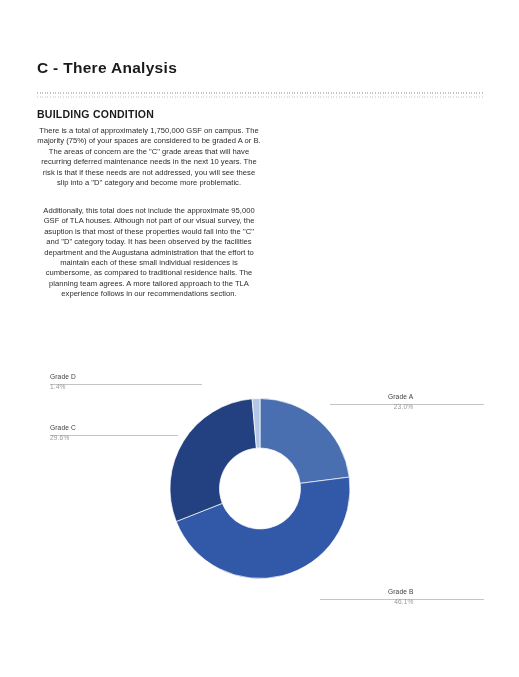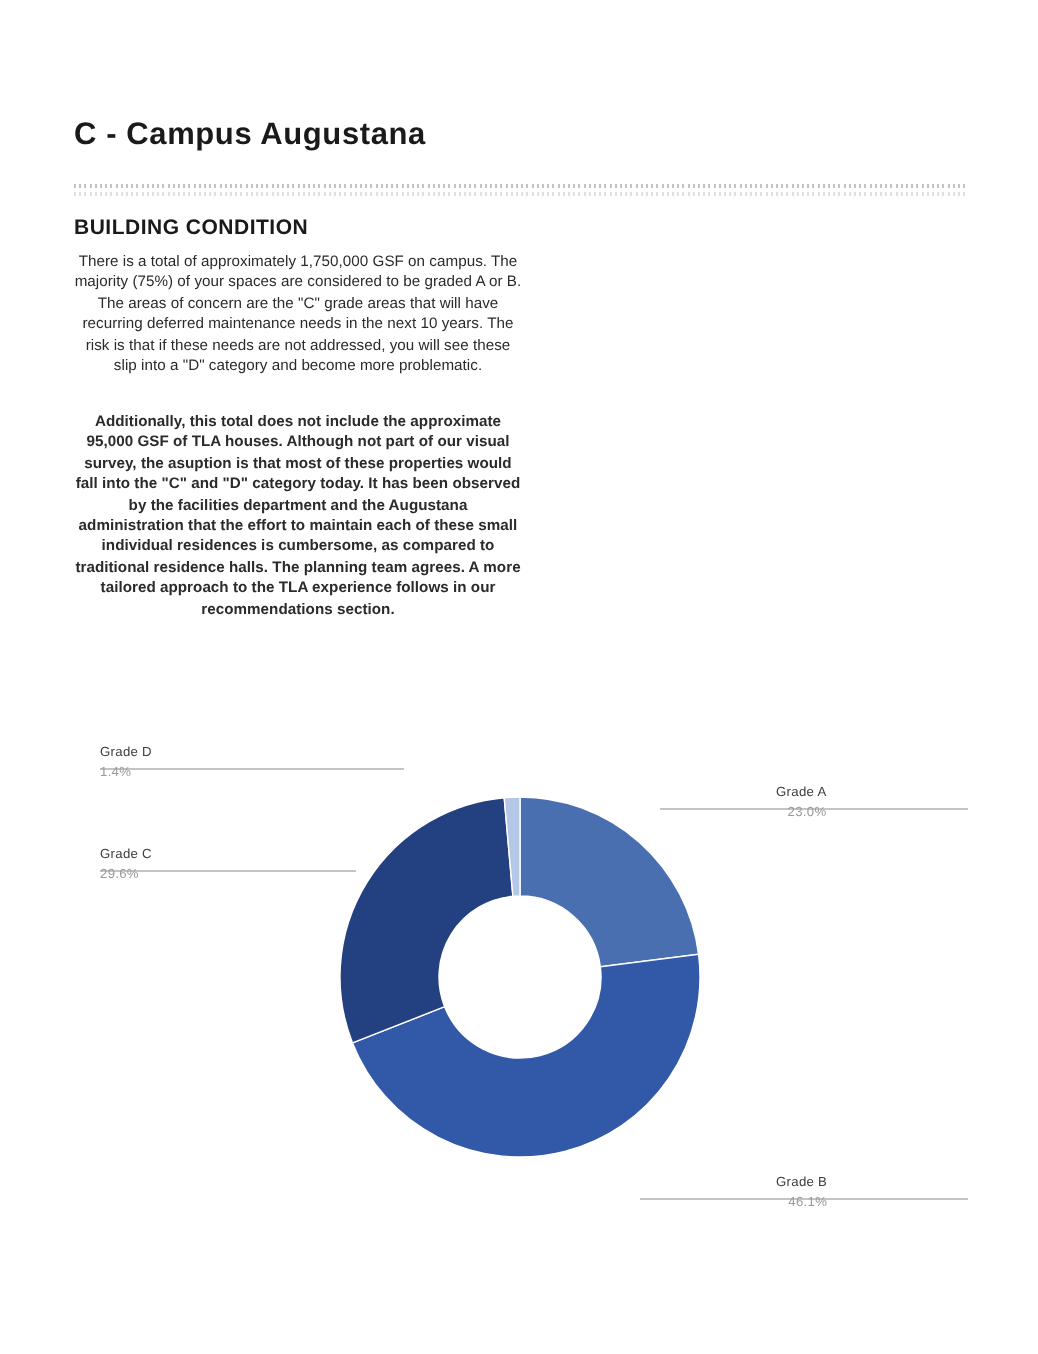--- a/index.html
+++ b/index.html
@@ -64,21 +64,21 @@
     color: #1a1a1a;
     text-align: right;
   }
 
   .body-col {
     position: absolute;
     left: 37px;
     width: 224px;
   }
   .body-col.p1 { top: 126px; }
-  .body-col.p2 { top: 206px; font-weight: bold; }
+  .body-col.p2 { top: 206px; }
 
   .body-col p {
     margin: 0;
     font-size: 7.6px;
     line-height: 10.4px;
     color: #2b2b2b;
     text-align: center;
     letter-spacing: 0.02px;
   }
 
@@ -154,21 +154,21 @@
     top: 675px;
     font-size: 8.6px;
     color: #4a4a4a;
   }
 </style>
 </head>
 <body>
 
 <div class="page">
 
-  <div class="page-title">C - Campus Augustana</div>
+  <div class="page-title">C - There Analysis</div>
 
   <div class="header-rule"></div>
   <div class="header-rule second"></div>
 
   <div class="section-heading">BUILDING CONDITION</div>
 
   <div class="body-col p1">
     <p>There is a total of approximately 1,750,000 GSF on campus. The majority (75%) of your spaces are considered to be graded A or B. The areas of concern are the "C" grade areas that will have recurring deferred maintenance needs in the next 10 years. The risk is that if these needs are not addressed, you will see these slip into a "D" category and become more problematic.</p>
   </div>
 

